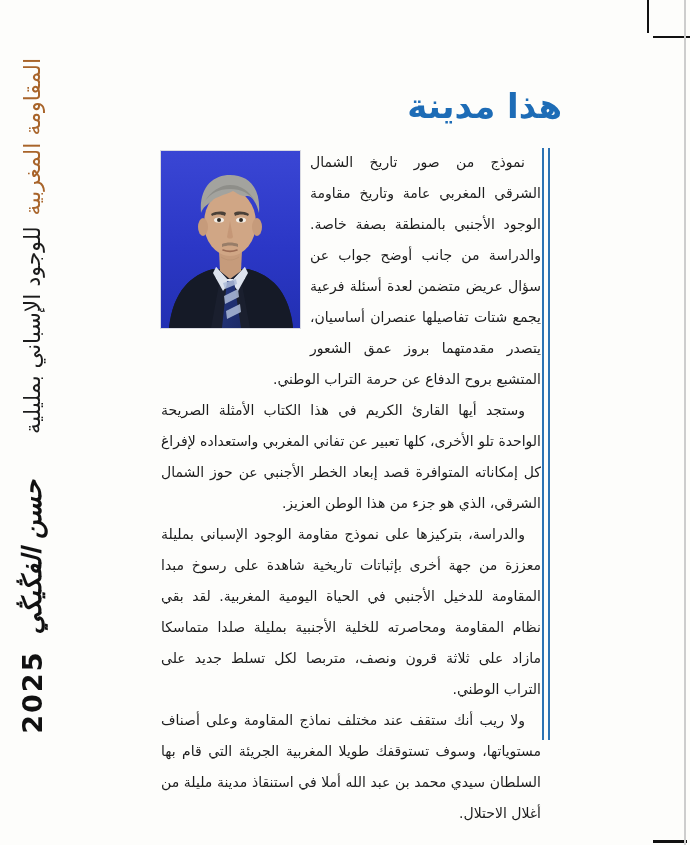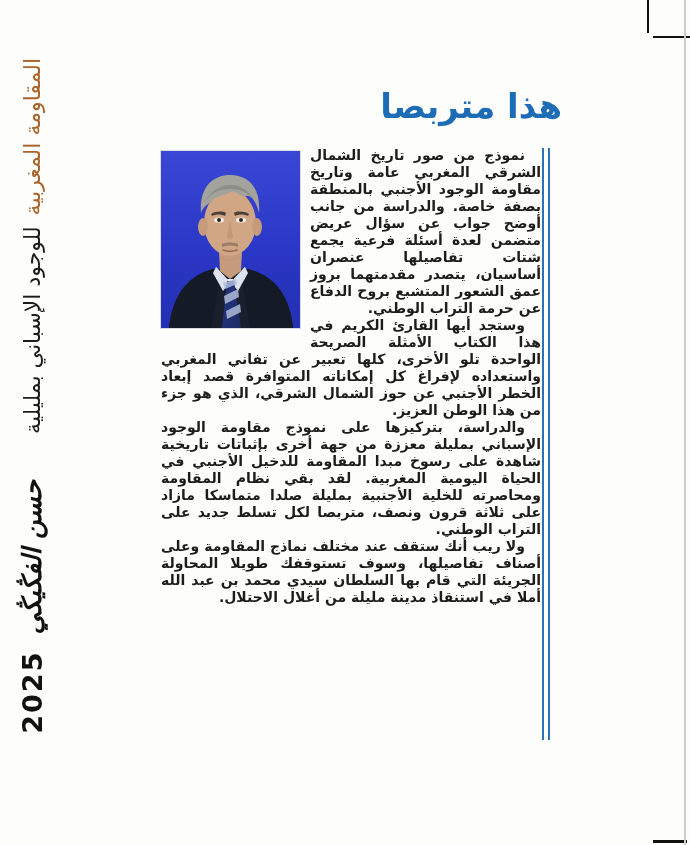--- a/index.html
+++ b/index.html
@@ -49,23 +49,22 @@
   }
 
   
   .text-block {
     position: absolute;
     top: 147px; left: 161px;
     width: 380px;
     direction: rtl;
     text-align: justify;
     font-size: 14px;
-    line-height: 17px;
+    line-height: 31px;
     color: #1c1c1c;
-    font-weight: bold;
   }
   .text-block p { margin: 0; text-indent: 16px; }
 
   
   .photo {
     float: left;
     width: 139px; height: 177px;
     margin: 4px 10px 10px 0;
     padding: 0;
     box-shadow: 0 0 0 1px #d9dae2;
@@ -86,21 +85,21 @@
 
   <aside>
     <div class="sidebar-strip">
       <span class="sb-title-primary">المقاومة المغربية</span>
       <span class="sb-title-secondary">للوجود الإسباني بمليلية</span>
       <span class="sb-author">حسن الفڭيڭي</span>
       <span class="sb-year">2025</span>
     </div>
   </aside>
 
-  <h1 class="heading">هذا متربصا</h1>
+  <h1 class="heading">هذا مدينة</h1>
 
   <div class="double-rule"></div>
 
   <div class="text-block">
 
     <figure class="photo">
       <svg width="139" height="177" viewBox="0 0 139 177" xmlns="http://www.w3.org/2000/svg">
         <defs>
           <linearGradient id="bgG" x1="0" y1="0" x2="0" y2="1">
             <stop offset="0" stop-color="#3a46d4"></stop>
@@ -151,21 +150,21 @@
         <path d="M61 93 C66 91 72 91 77 93 L77 96 C72 94 66 94 61 96 Z" fill="#8a7360" opacity="0.8"></path>
         <path d="M62 99 C67 101 71 101 76 99" stroke="#9a6a52" stroke-width="1.6" fill="none" stroke-linecap="round"></path>
 
         <path d="M60 106 C66 110 72 110 78 106" stroke="#b88f70" stroke-width="1" fill="none" opacity="0.6"></path>
       </svg>
     </figure>
 
     <p>نموذج من صور تاريخ الشمال الشرقي المغربي عامة وتاريخ مقاومة الوجود الأجنبي بالمنطقة بصفة خاصة. والدراسة من جانب أوضح جواب عن سؤال عريض متضمن لعدة أسئلة فرعية يجمع شتات تفاصيلها عنصران أساسيان، يتصدر مقدمتهما بروز عمق الشعور المتشبع بروح الدفاع عن حرمة التراب الوطني.</p>
     <p>وستجد أيها القارئ الكريم في هذا الكتاب الأمثلة الصريحة الواحدة تلو الأخرى، كلها تعبير عن تفاني المغربي واستعداده لإفراغ كل إمكاناته المتوافرة قصد إبعاد الخطر الأجنبي عن حوز الشمال الشرقي، الذي هو جزء من هذا الوطن العزيز.</p>
     <p>والدراسة، بتركيزها على نموذج مقاومة الوجود الإسباني بمليلة معززة من جهة أخرى بإثباتات تاريخية شاهدة على رسوخ مبدا المقاومة للدخيل الأجنبي في الحياة اليومية المغربية. لقد بقي نظام المقاومة ومحاصرته للخلية الأجنبية بمليلة صلدا متماسكا مازاد على ثلاثة قرون ونصف، متربصا لكل تسلط جديد على التراب الوطني.</p>
-    <p>ولا ريب أنك ستقف عند مختلف نماذج المقاومة وعلى أصناف تفاصيلها، وسوف تستوقفك طويلا المحاولة الجريئة التي قام بها السلطان سيدي محمد بن عبد الله أملا في استنقاذ مدينة مليلة من أغلال الاحتلال.</p>
+    <p>ولا ريب أنك ستقف عند مختلف نماذج المقاومة وعلى أصناف مستوياتها، وسوف تستوقفك طويلا المغربية الجريئة التي قام بها السلطان سيدي محمد بن عبد الله أملا في استنقاذ مدينة مليلة من أغلال الاحتلال.</p>
   </div>
 
   <div class="mark-v-top"></div>
   <div class="mark-h-top"></div>
   <div class="mark-h-bottom"></div>
   <div class="edge-line"></div>
 
 </div>
 
 </body></html>

